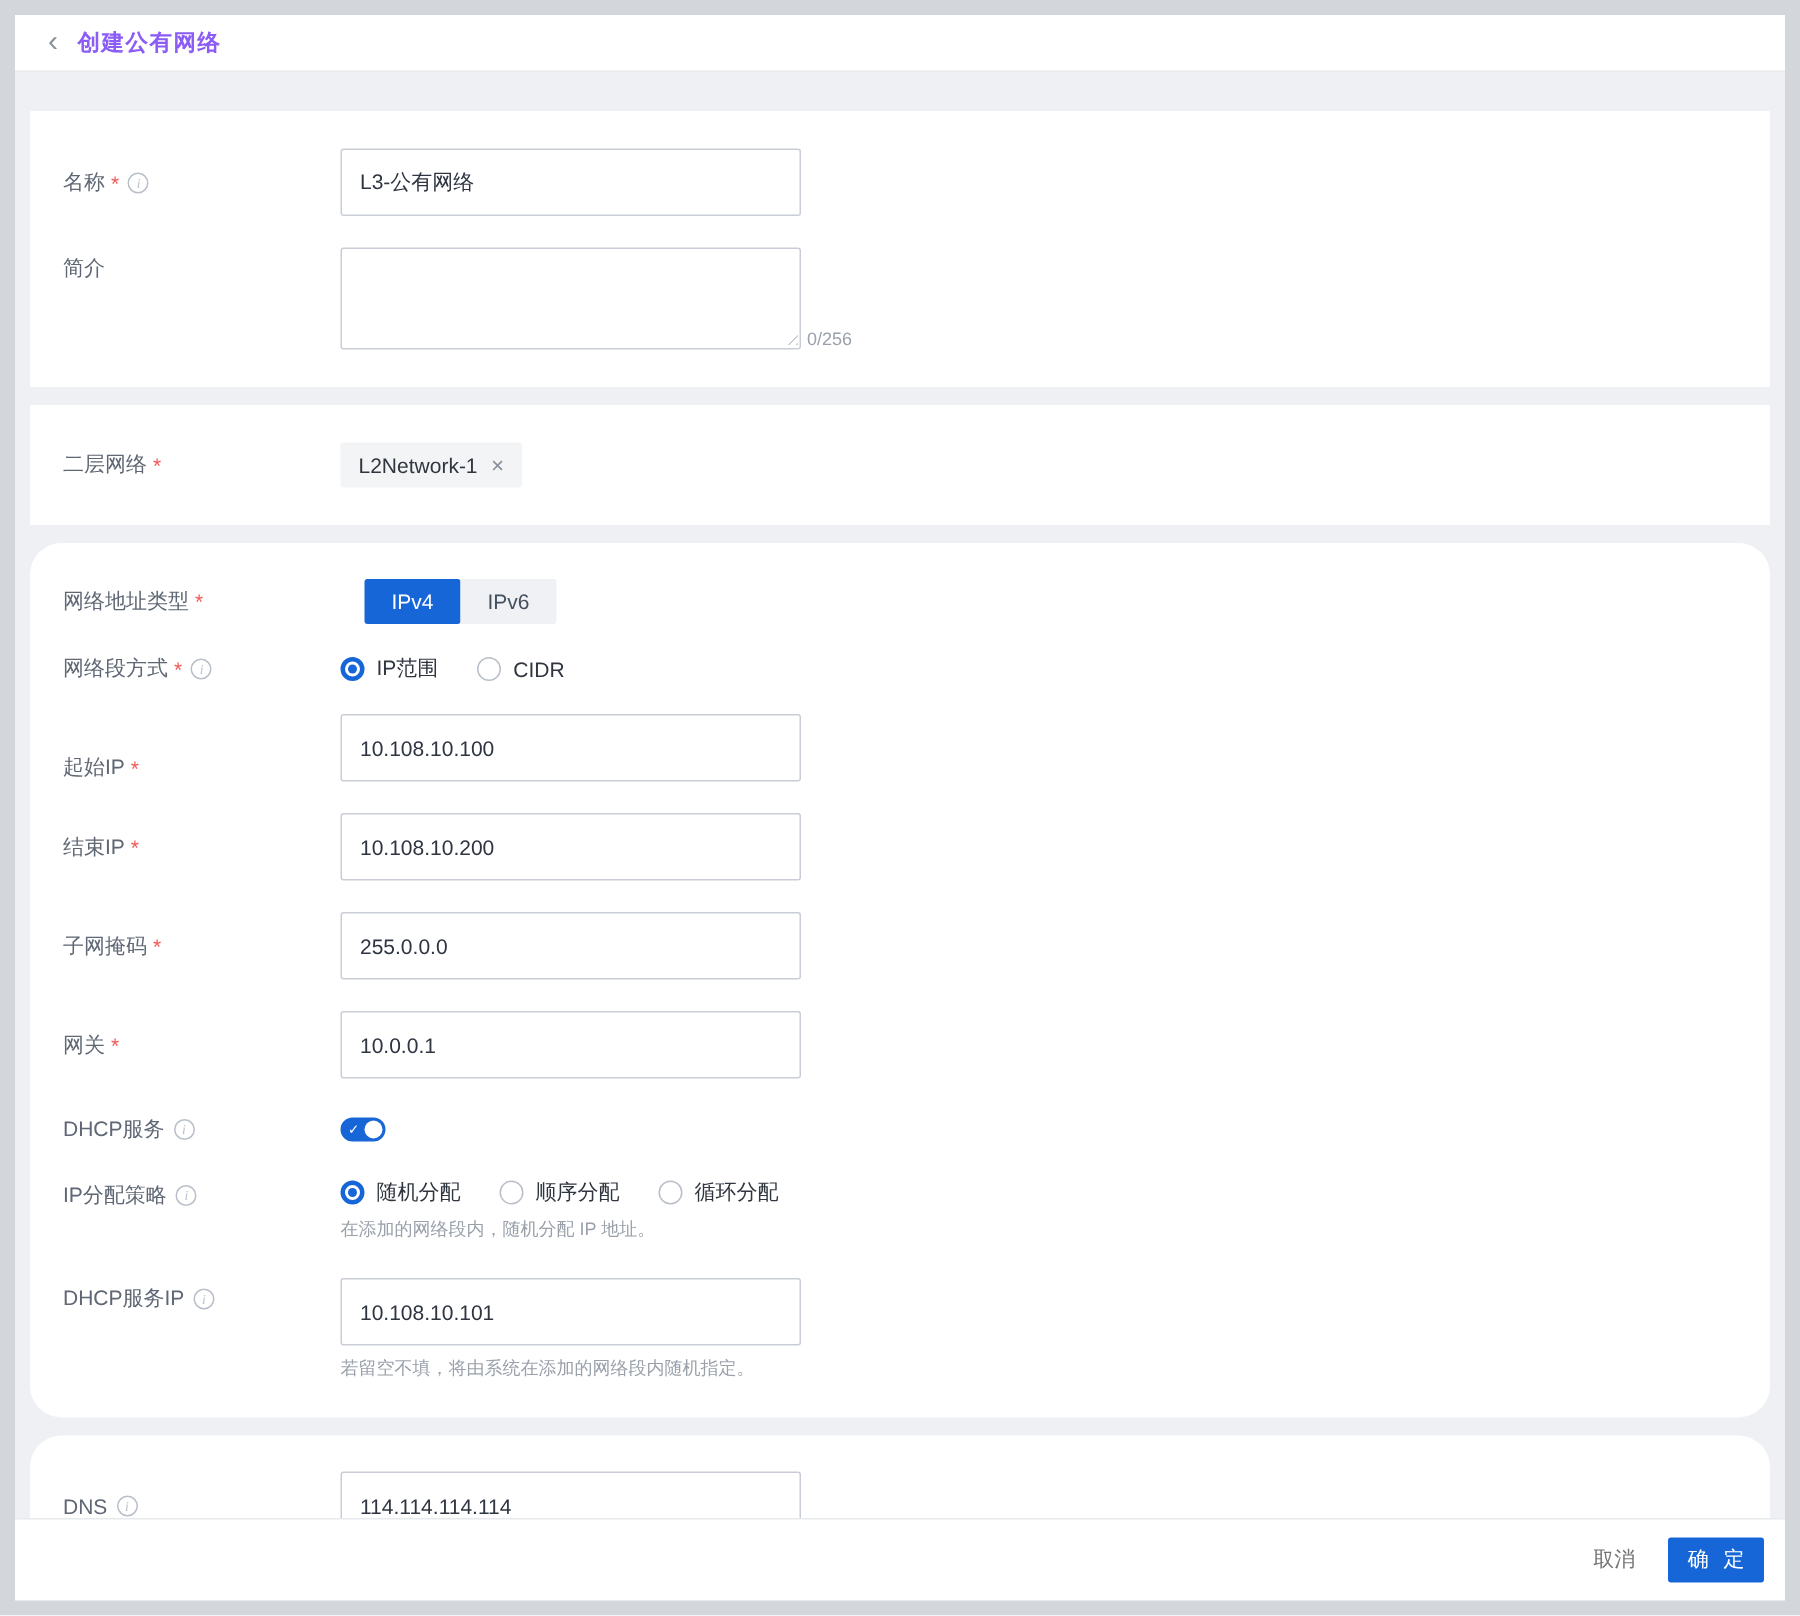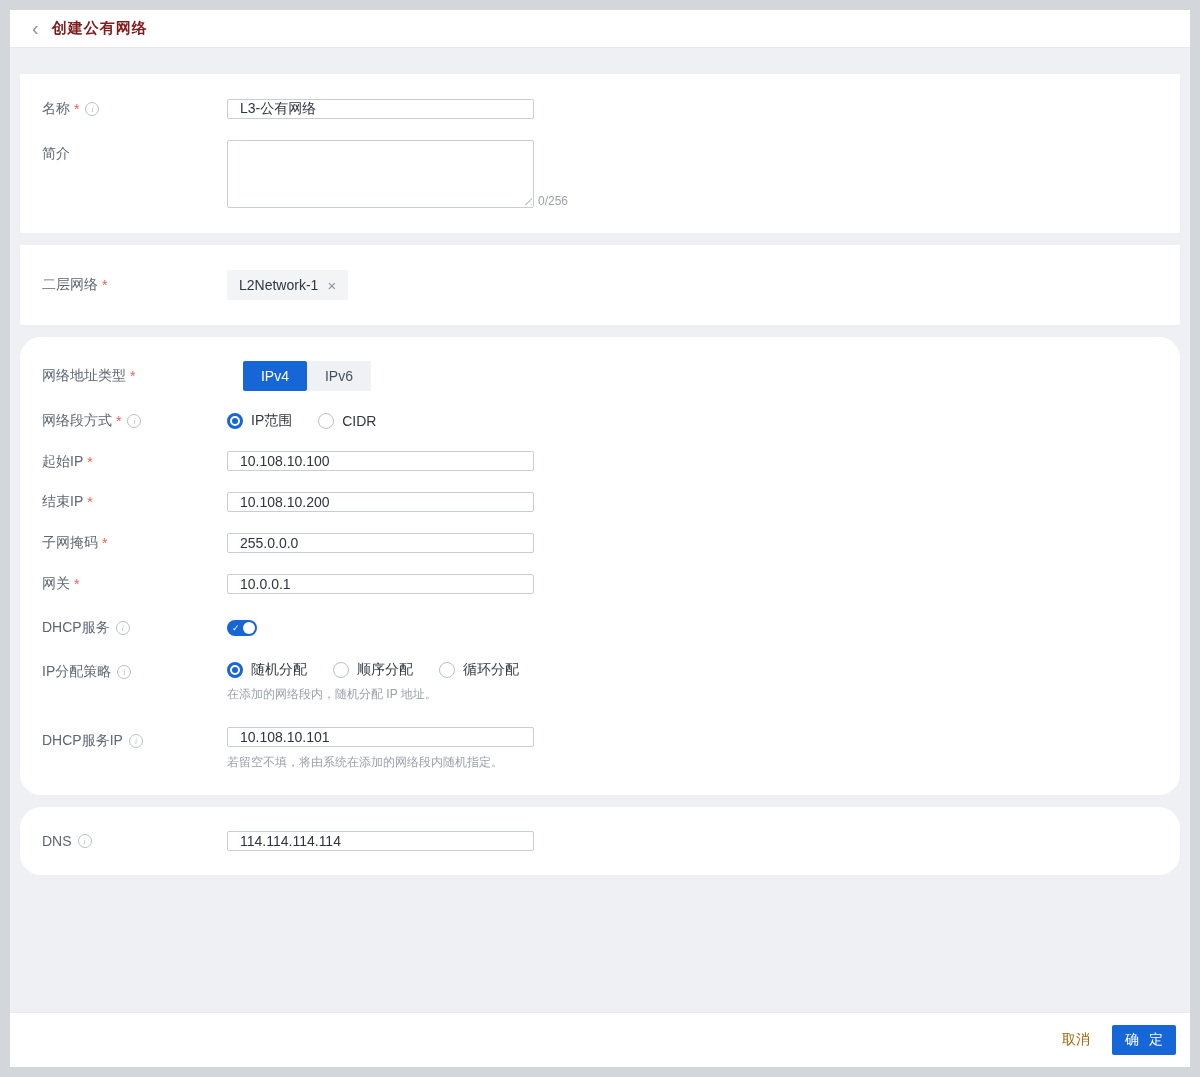--- a/index.html
+++ b/index.html
@@ -5,40 +5,40 @@
   * { margin:0; padding:0; box-sizing:border-box; }
   html,body { width:1200px; height:1077px; }
   body { font-family:"Liberation Sans","DejaVu Sans",sans-serif; font-size:14px; color:#303743; }
 
   .frame { width:1200px; height:1077px; background:#d3d6db; padding:10px; }
   .app { width:100%; height:1057px; background:#eef0f4; display:flex; flex-direction:column; overflow:hidden; }
 
   
   .topbar { flex:0 0 38px; background:#fff; border-bottom:1px solid #e7e9ec; display:flex; align-items:center; padding:0 22px; }
   .back { font-size:20px; line-height:1; color:#8a919c; cursor:pointer; margin-right:13px; font-weight:400; transform:translateY(-1px); }
-  .page-title { font-size:15px; font-weight:700; color:#7f1d1d; letter-spacing:1px; }
+  .page-title { font-size:15px; font-weight:700; color:#8b5cf6; letter-spacing:1px; }
 
   
   .content { flex:1 1 auto; padding:26px 10px 0; overflow:hidden; }
   .card { background:#fff; border-radius:1px; margin-bottom:12px; }
   .card.pad25 { padding:25px 0; }
   .card.pad24 { padding:24px 0;border-radius:21px; }
 
   .row { display:flex; align-items:center; padding-left:22px; }
   .row + .row { margin-top:21px; }
   .row.top { align-items:flex-start; }
   .label-col { width:185px; flex:0 0 185px; display:flex; align-items:center; color:#5f6774; }
   .row.top .label-col { padding-top:5px; }
   .req { color:#f35a5a; margin-left:4px; font-size:14px; }
   .info-icon { width:14px; height:14px; border:1px solid #b9bfc9; border-radius:50%; color:#b9bfc9;
     font-size:9px; line-height:12px; text-align:center; margin-left:6px; flex:0 0 14px;
     font-family:"Liberation Serif","DejaVu Serif",serif; font-style:italic; }
   .ctrl { display:flex; align-items:center; }
 
-  input.text { width:307px; height:20px; border:1px solid #c9ced6; border-radius:2px; background:#fff;
+  input.text { width:307px; height:45px; border:1px solid #c9ced6; border-radius:2px; background:#fff;
     padding:0 12px; font-size:14px; color:#2e3440; font-family:inherit; outline:none; }
   .ta-wrap { position:relative; display:flex; align-items:flex-end; }
   textarea.ta { width:307px; height:68px; border:1px solid #c9ced6; border-radius:2px; background:#fff;
     padding:6px 12px; font-size:14px; color:#2e3440; font-family:inherit; resize:none; outline:none; }
   .grip { position:absolute; right:3px; bottom:3px; width:9px; height:9px;
     background:repeating-linear-gradient(-45deg,#c9ced6 0 1px,transparent 1px 4px);
     clip-path:polygon(100% 0,0 100%,100% 100%); }
   .counter { margin-left:4px; color:#9aa1ab; font-size:12px; }
 
   .tag { display:inline-flex; align-items:center; height:30px; background:#f3f4f6; border-radius:2px;
@@ -62,21 +62,21 @@
 
   .toggle { width:30px; height:16px; border-radius:8px; background:#1666d8; position:relative; cursor:pointer; }
   .toggle .check { position:absolute; left:5px; top:1px; color:#fff; font-size:9px; line-height:14px; }
   .toggle .knob { position:absolute; right:2px; top:2px; width:12px; height:12px; border-radius:50%; background:#fff; }
 
   .help { color:#9aa1ab; font-size:12px; margin-top:7px; }
 
   
   .footer { flex:0 0 55px; background:#fff; border-top:1px solid #e7e9ec; display:flex; align-items:center;
     justify-content:flex-end; padding:0 14px; }
-  .btn-text { background:none; border:none; font-size:14px; color:#a16207; cursor:pointer; padding:6px 10px;
+  .btn-text { background:none; border:none; font-size:14px; color:#737373; cursor:pointer; padding:6px 10px;
     font-family:inherit; }
   .btn-primary { background:#1666d8; color:#fff; border:none; border-radius:2px; min-width:62px; height:30px;
     font-size:14px; cursor:pointer; margin-left:12px; font-family:inherit; letter-spacing:3px; padding:0 10px 0 13px; }
 </style>
 </head>
 <body>
 
 <div class="frame">
   <div class="app">
 

